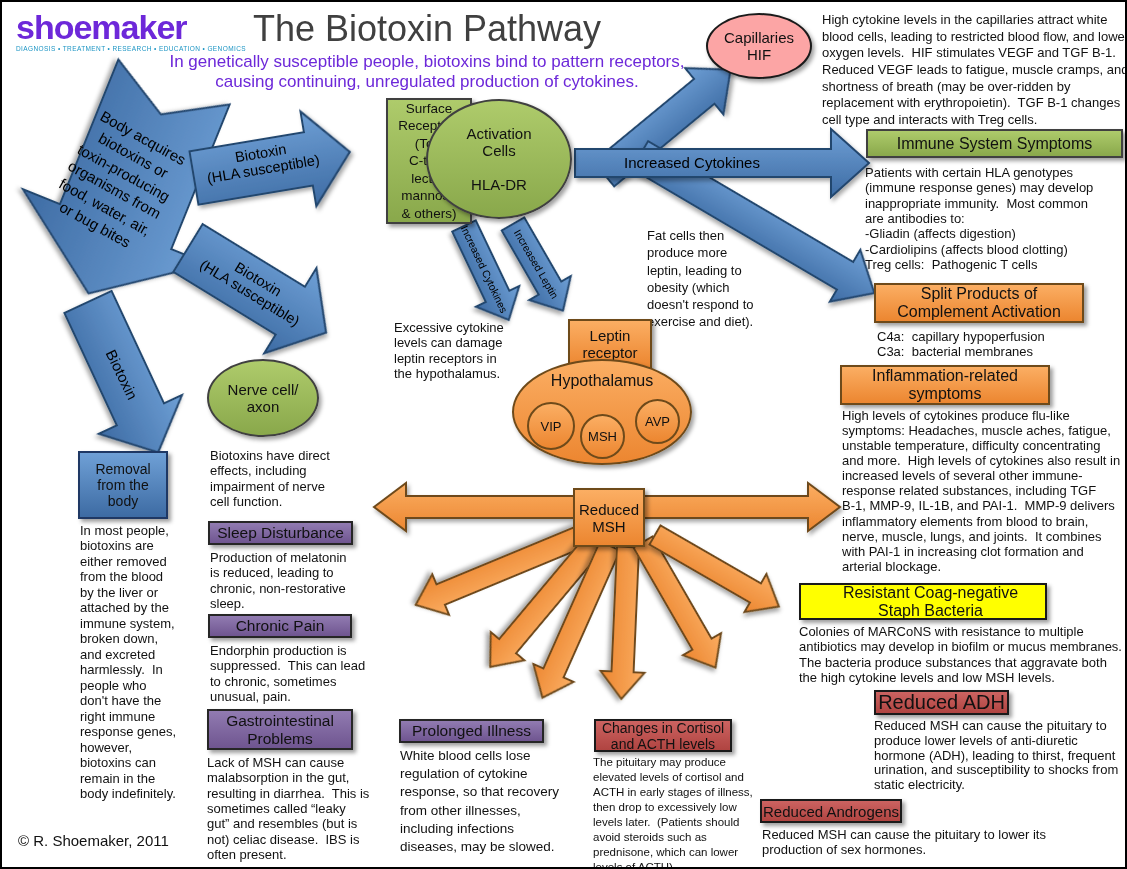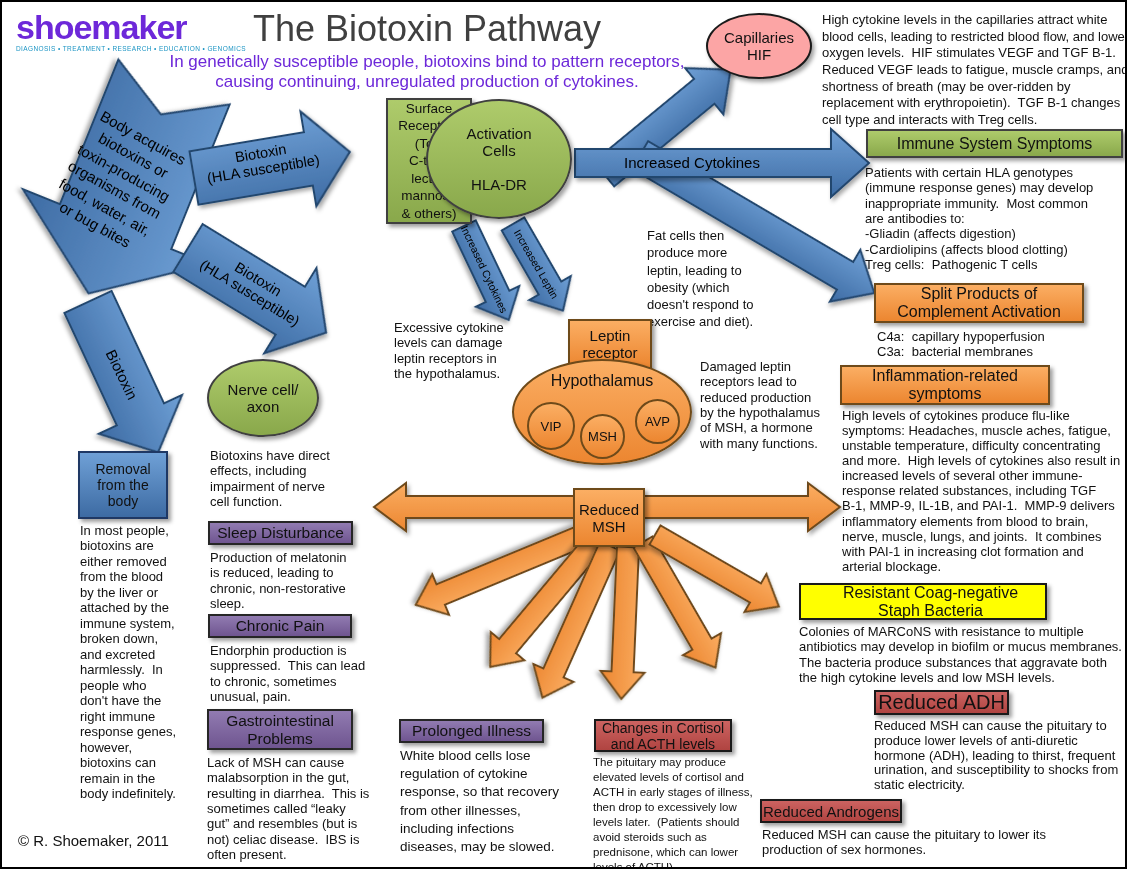--- a/index.html
+++ b/index.html
@@ -237,26 +237,20 @@
   <div class="abs p" style="left:392px;top:318px;">Excessive cytokine
 levels can damage
 leptin receptors in
 the hypothalamus.</div>
   <div class="abs p" style="left:645px;top:225px;line-height:1.33;">Fat cells then
 produce more
 leptin, leading to
 obesity (which
 doesn't respond to
 exercise and diet).</div>
-  <div class="abs p" style="left:698px;top:357px;">Damaged leptin
-receptors lead to
-reduced production
-by the hypothalamus
-of MSH, a hormone
-with many functions.</div>
 
   <div class="shape orange" style="left:566px;top:317px;width:84px;height:50px;font-size:15px;">Leptin
 receptor</div>
 
   <div class="shape orange ellipse" style="left:510px;top:357px;width:180px;height:106px;">
     <div class="abs" style="left:0;top:11px;width:100%;text-align:center;font-size:16px;">Hypothalamus</div>
     <div class="shape orange" style="left:13px;top:41px;width:48px;height:48px;border-radius:50%;font-size:13px;box-shadow:none;">VIP</div>
     <div class="shape orange" style="left:66px;top:53px;width:45px;height:45px;border-radius:50%;font-size:13px;box-shadow:none;">MSH</div>
     <div class="shape orange" style="left:121px;top:38px;width:45px;height:45px;border-radius:50%;font-size:13px;box-shadow:none;">AVP</div>
   </div>

